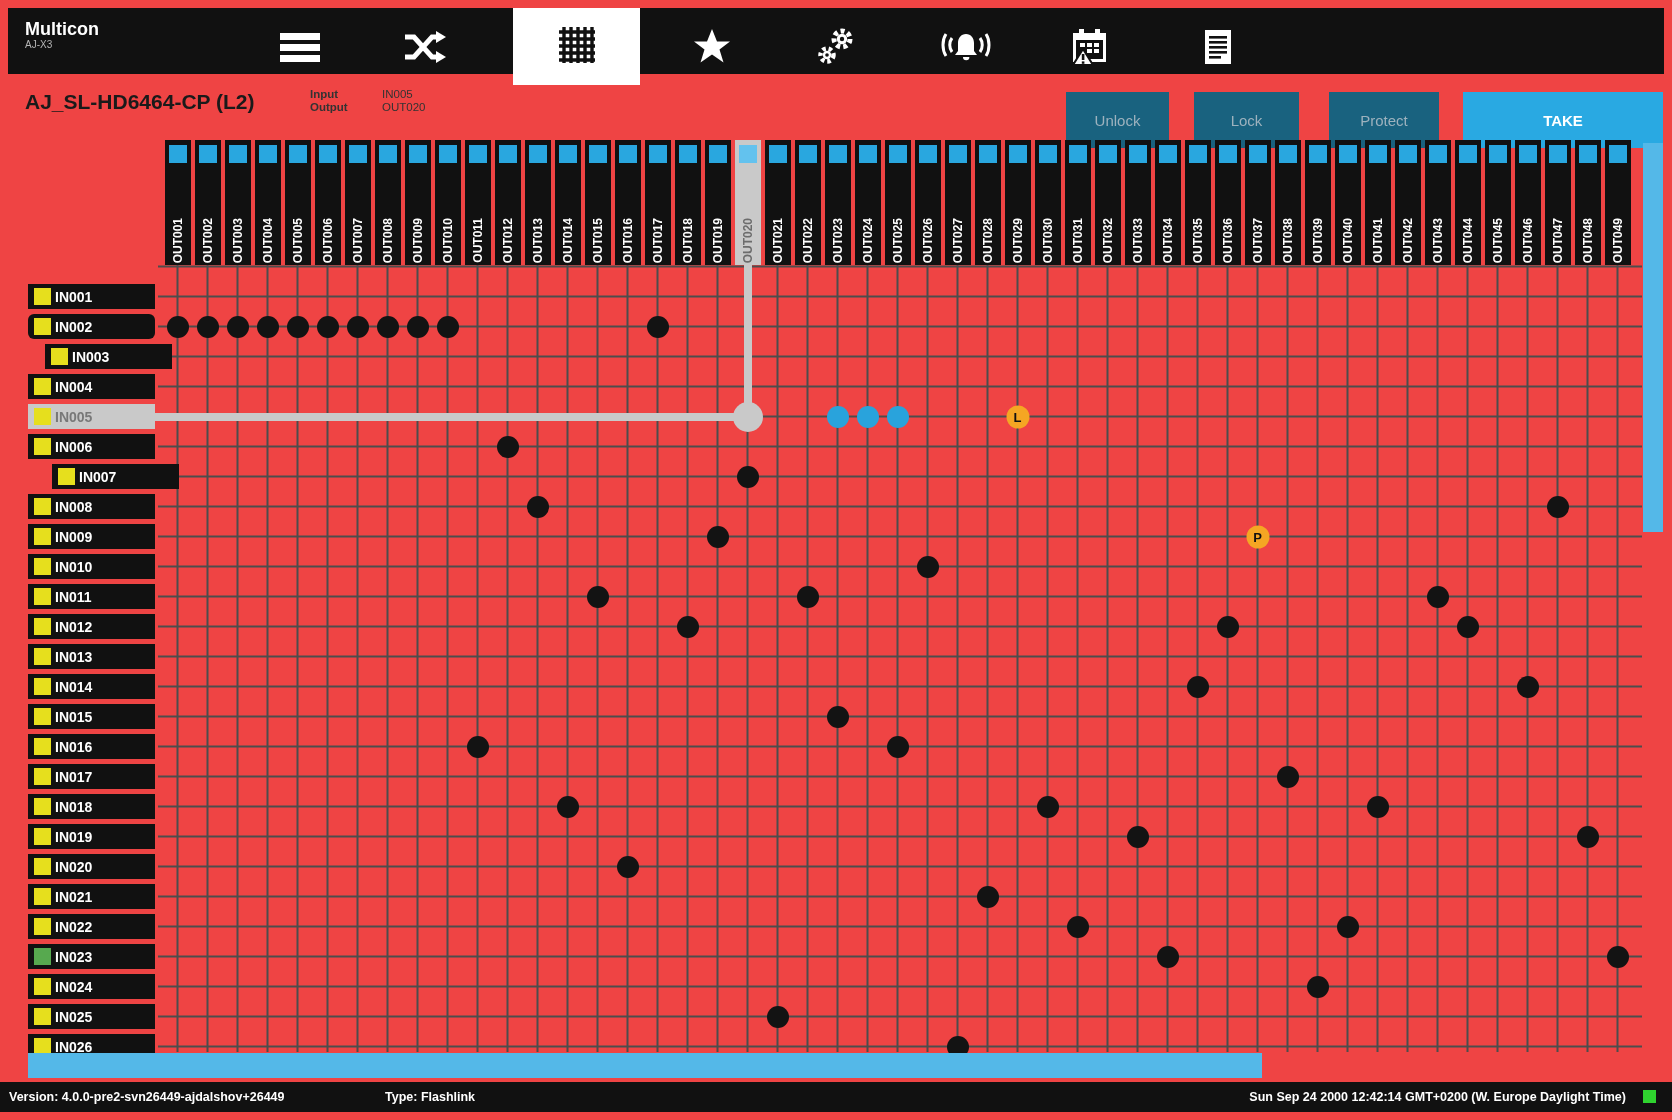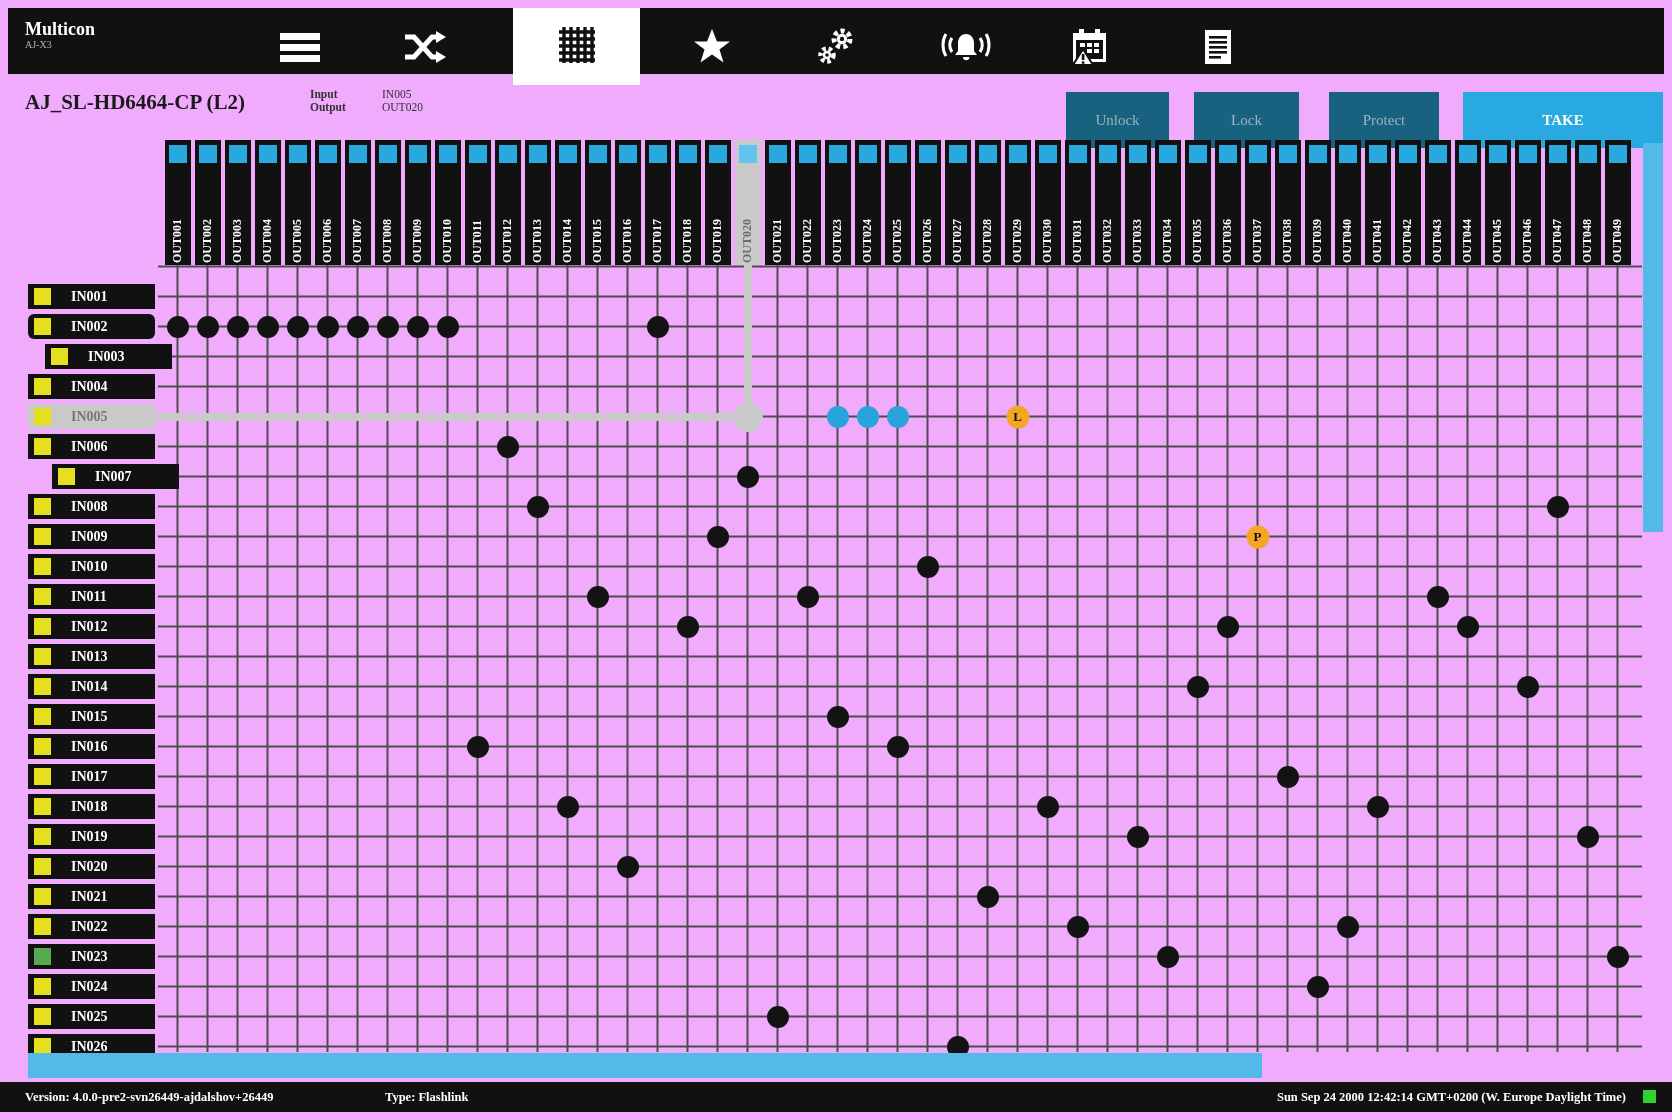--- a/index.html
+++ b/index.html
@@ -1,17 +1,17 @@
 <!DOCTYPE html>
 <html><head>
 <meta charset="utf-8">
 <style>
   html,body{margin:0;padding:0;background:#fff;}
-  .page{position:relative;width:1672px;height:1120px;background:#f0abfc;overflow:hidden;
-        font-family:Liberation Serif, serif;}
+  .page{position:relative;width:1672px;height:1120px;background:#ef4444;overflow:hidden;
+        font-family:Liberation Sans, sans-serif;}
   
   .topbar{position:absolute;left:8px;top:8px;width:1656px;height:66px;background:#111;}
   .brandblock{position:absolute;left:17px;top:11px;color:#fff;}
   .brandname{font-size:18px;font-weight:bold;line-height:20px;}
   .branddev{font-size:10px;color:#b5b5b5;line-height:12px;}
   .toolicon{position:absolute;top:8px;width:64px;height:66px;display:flex;align-items:center;justify-content:center;cursor:pointer;}
   .tab{position:absolute;left:513px;top:8px;width:127px;height:77px;background:#fff;display:flex;align-items:center;justify-content:center;}
   .nevion{position:absolute;right:10px;top:8px;height:66px;display:flex;align-items:flex-end;padding-bottom:8px;color:#fff;font-weight:bold;font-size:44px;letter-spacing:1px;line-height:38px;}
   .logo-o{display:inline-block;width:34px;height:34px;border-radius:50%;background:#6abf4b;position:relative;margin:0 2px 1px 2px;}
   .logo-o::after{content:"";position:absolute;left:14px;top:7px;width:13px;height:13px;border-radius:50%;background:#111;}
@@ -26,37 +26,37 @@
     background-image:linear-gradient(to right,#4d4d4d 0 2px,transparent 2px),
                      linear-gradient(to bottom,#4d4d4d 0 2px,transparent 2px);
     background-size:30px 100%,100% 30px;
     background-position:18.5px 0,0 31.5px;background-repeat:repeat;}
   .colhead{position:absolute;top:140px;width:26px;height:125px;background:#111;display:flex;flex-direction:column;align-items:center;padding:0;cursor:pointer;}
   .hsq{width:18px;height:18px;margin-top:5px;background:#29a7df;}
   .hlab{writing-mode:vertical-rl;transform:rotate(180deg);color:#fff;font-weight:bold;font-size:12px;margin-top:auto;margin-bottom:2px;}
   .colhead.sel{background:#c9c9c9;}
   .colhead.sel .hsq{background:#63c2ee;}
   .colhead.sel .hlab{color:#6c6c6c;}
-  .rowhead{position:absolute;left:28px;width:127px;height:25px;background:#111;display:flex;align-items:center;gap:20px;padding-left:6px;box-sizing:border-box;cursor:pointer;}
+  .rowhead{position:absolute;left:28px;width:127px;height:25px;background:#111;display:flex;align-items:center;gap:4px;padding-left:6px;box-sizing:border-box;cursor:pointer;}
   .rsq{width:17px;height:17px;background:#e6df1d;flex:none;}
   .rsq.green{background:#57a94f;}
   .rlab{color:#fff;font-weight:bold;font-size:14px;}
   .rowhead.sel{background:#c9c9c9;}
   .rowhead.sel .rlab{color:#787878;}
   .selline{position:absolute;background:#c9c9c9;}
   .graydot{position:absolute;width:30px;height:30px;border-radius:50%;background:#c9c9c9;transform:translate(-50%,-50%);}
   .dot{position:absolute;width:22px;height:22px;border-radius:50%;background:#131313;transform:translate(-50%,-50%);cursor:pointer;}
   .dot.blue{background:#29a3dc;}
   .badge{position:absolute;width:23px;height:23px;border-radius:50%;background:#f5a623;color:#111;font-size:13px;font-weight:bold;display:flex;align-items:center;justify-content:center;transform:translate(-50%,-50%);cursor:pointer;}
   .vscroll{position:absolute;left:1643px;top:143px;width:20px;height:389px;background:#54b8e8;cursor:pointer;}
   .hscroll{position:absolute;left:28px;top:1053px;width:1234px;height:25px;background:#54b8e8;cursor:pointer;}
   
   .statusbar{position:absolute;left:0;top:1082px;width:1672px;height:30px;background:#111;color:#fff;font-size:12.5px;font-weight:bold;}
   .statusbar span{position:absolute;top:8px;}
-  .st-version{left:25px;}
+  .st-version{left:9px;}
   .st-type{left:385px;}
   .st-time{right:46px;}
   .st-green{position:absolute;right:16px;top:9px;width:13px;height:13px;background:#2fd32f;}
 </style>
 </head>
 <body>
 
 <div class="page">
 
   <div class="topbar">

